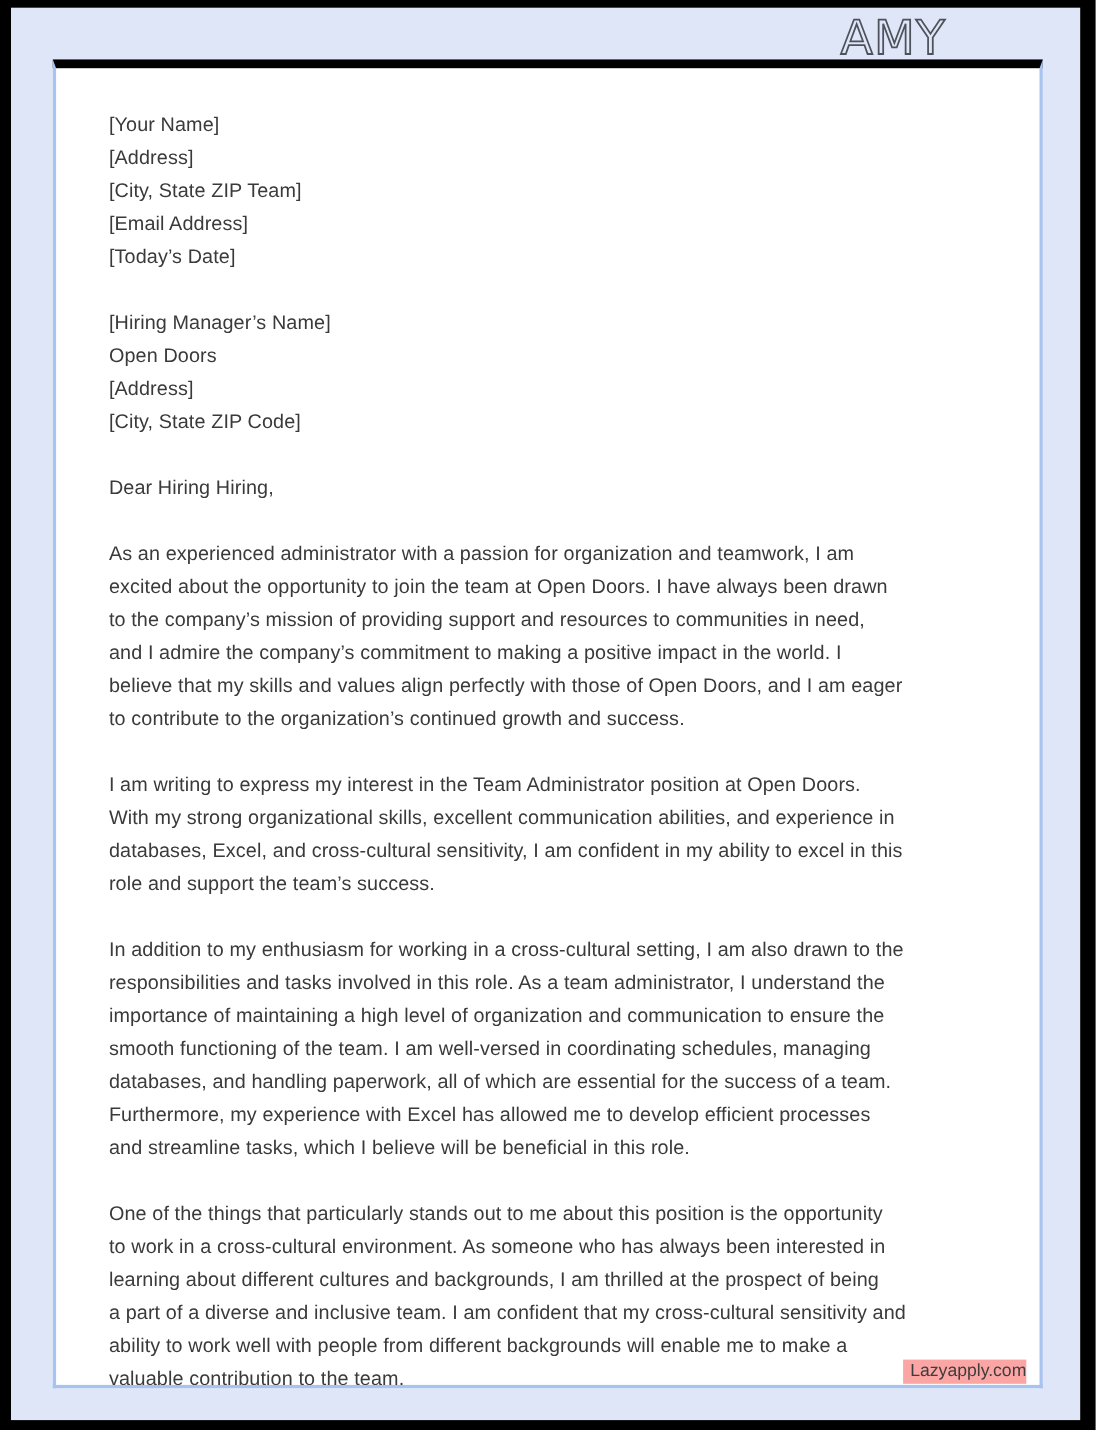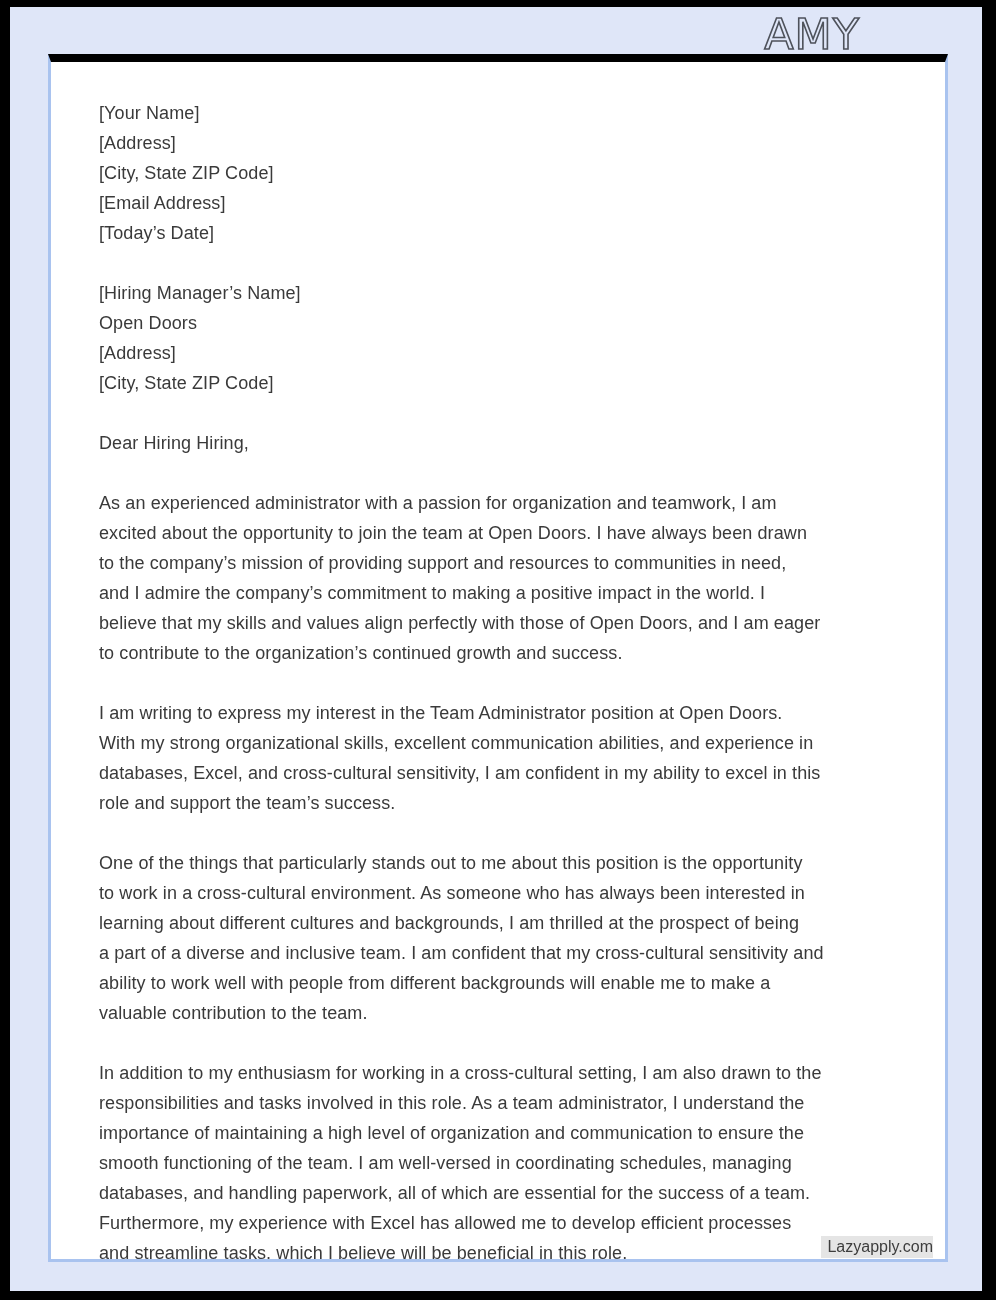--- a/index.html
+++ b/index.html
@@ -47,65 +47,65 @@
   .block {
     white-space: pre-line;
     margin: 0 0 30px 0;
   }
   .watermark {
     position: absolute;
     right: 12px; bottom: 1px;
     font-size: 16px;
     line-height: 22px;
     color: #3d3d3d;
-    background: #e5e5e5;
+    background: #fca5a5;
     padding-left: 6px;
   }
 </style>
 </head>
 <body>
 
 <div class="frame">
   <div class="mat"></div>
 
   <svg class="logo" viewBox="0 0 156 50">
     <text x="152" y="41" text-anchor="end" font-family="DejaVu Sans, sans-serif" font-size="43" fill="none" stroke="#4e525b" stroke-width="1.6" letter-spacing="1">AMY</text>
   </svg>
 
   <div class="page">
     <div class="content">
       <div class="block">[Your Name]
 [Address]
-[City, State ZIP Code]
+[City, State ZIP Team]
 [Email Address]
 [Today’s Date]</div>
       <div class="block">[Hiring Manager’s Name]
 Open Doors
 [Address]
 [City, State ZIP Code]</div>
       <div class="block">Dear Hiring Hiring,</div>
       <div class="block">As an experienced administrator with a passion for organization and teamwork, I am
 excited about the opportunity to join the team at Open Doors. I have always been drawn
 to the company’s mission of providing support and resources to communities in need,
 and I admire the company’s commitment to making a positive impact in the world. I
 believe that my skills and values align perfectly with those of Open Doors, and I am eager
 to contribute to the organization’s continued growth and success.</div>
       <div class="block">I am writing to express my interest in the Team Administrator position at Open Doors.
 With my strong organizational skills, excellent communication abilities, and experience in
 databases, Excel, and cross-cultural sensitivity, I am confident in my ability to excel in this
 role and support the team’s success.</div>
-      <div class="block">One of the things that particularly stands out to me about this position is the opportunity
-to work in a cross-cultural environment. As someone who has always been interested in
-learning about different cultures and backgrounds, I am thrilled at the prospect of being
-a part of a diverse and inclusive team. I am confident that my cross-cultural sensitivity and
-ability to work well with people from different backgrounds will enable me to make a
-valuable contribution to the team.</div>
       <div class="block">In addition to my enthusiasm for working in a cross-cultural setting, I am also drawn to the
 responsibilities and tasks involved in this role. As a team administrator, I understand the
 importance of maintaining a high level of organization and communication to ensure the
 smooth functioning of the team. I am well-versed in coordinating schedules, managing
 databases, and handling paperwork, all of which are essential for the success of a team.
 Furthermore, my experience with Excel has allowed me to develop efficient processes
 and streamline tasks, which I believe will be beneficial in this role.</div>
+      <div class="block">One of the things that particularly stands out to me about this position is the opportunity
+to work in a cross-cultural environment. As someone who has always been interested in
+learning about different cultures and backgrounds, I am thrilled at the prospect of being
+a part of a diverse and inclusive team. I am confident that my cross-cultural sensitivity and
+ability to work well with people from different backgrounds will enable me to make a
+valuable contribution to the team.</div>
     </div>
     <div class="watermark">Lazyapply.com</div>
   </div>
 </div>
 
 </body></html>

